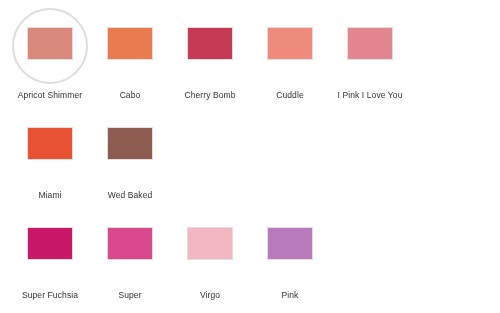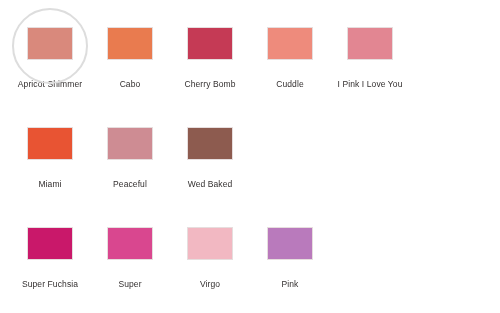--- a/index.html
+++ b/index.html
@@ -56,21 +56,21 @@
     width: 76px;
     height: 76px;
     margin-left: -38px;
     margin-top: -36px;
     border: 2px solid #dddddd;
     border-radius: 50%;
     box-sizing: border-box;
     pointer-events: none;
   }
   .label {
-    margin-top: 9px;
+    margin-top: 20px;
     font-size: 8.5px;
     line-height: 11px;
     color: #332f2f;
     text-align: center;
     letter-spacing: 0.1px;
     white-space: nowrap;
   }
 </style>
 </head>
 <body style="background: rgb(255, 255, 255);">
@@ -111,26 +111,20 @@
     </div>
   <div class="row">
       <div class="cell">
         <div class="swatch-wrap">
           <div class="swatch" style="background-color: rgb(232, 84, 51); border-color: rgb(230, 222, 222);"></div>
         </div>
         <div class="label">Miami</div>
       </div>
       <div class="cell">
         <div class="swatch-wrap">
-          <div class="swatch" style="background-color: rgb(206, 140, 147); border-color: rgb(230, 222, 222);"></div>
-        </div>
-        <div class="label">Peaceful</div>
-      </div>
-      <div class="cell">
-        <div class="swatch-wrap">
           <div class="swatch" style="background-color: rgb(141, 91, 79); border-color: rgb(230, 222, 222);"></div>
         </div>
         <div class="label">Wed Baked</div>
       </div>
     </div>
   <div class="row">
       <div class="cell">
         <div class="swatch-wrap">
           <div class="swatch" style="background-color: rgb(201, 24, 106); border-color: rgb(230, 222, 222);"></div>
         </div>

